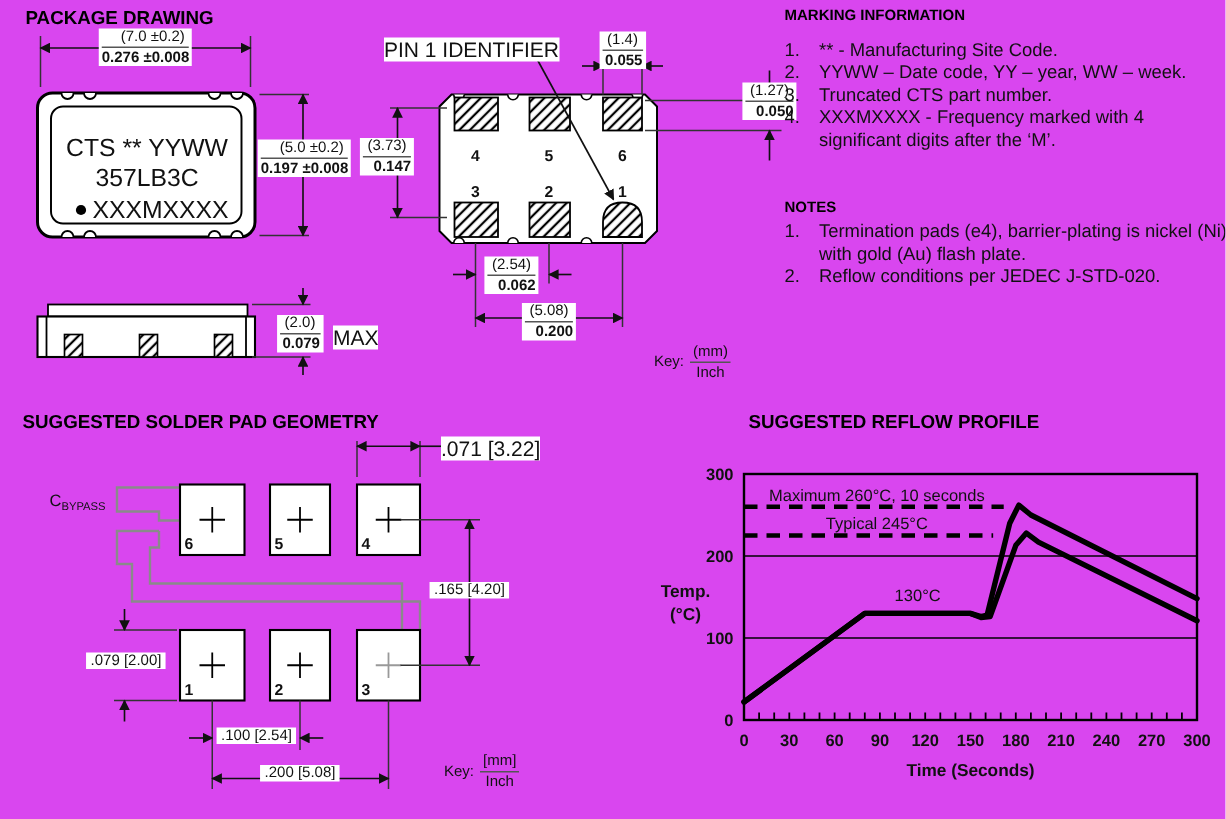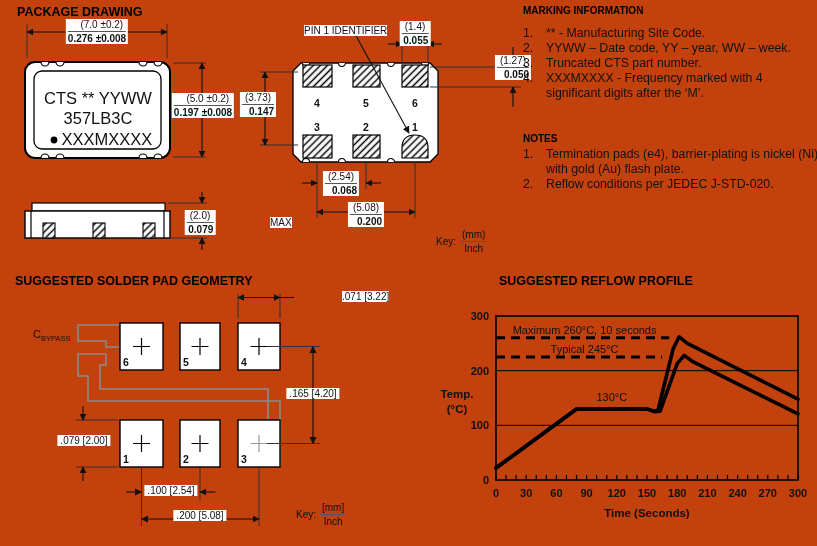--- a/index.html
+++ b/index.html
@@ -1,30 +1,30 @@
 <!DOCTYPE html>
 <html><head>
 <meta charset="utf-8">
 <style>
   html,body{margin:0;padding:0;background:#fff;}
-  .page{position:relative;width:817px;height:546px;background:#c2410c;overflow:hidden;
+  .page{position:relative;width:817px;height:546px;background:#d946ef;overflow:hidden;
         font-family:"Liberation Sans","DejaVu Sans",sans-serif;color:#111;}
   .hd{position:absolute;margin:0;font-size:12.5px;font-weight:bold;color:#000;white-space:nowrap;}
   svg{position:absolute;overflow:visible;}
   .sec{position:absolute;}
   .sec h2{margin:0 0 10px 0;font-size:10px;font-weight:bold;color:#000;}
   .sec.notes h2{margin-bottom:3px;}
   .li{display:flex;font-size:12.3px;line-height:15px;color:#111;}
   .li .num{width:23px;flex:none;}
   .li .txt{flex:1;}
   .frac{position:absolute;transform:translateX(-50%);text-align:right;background:#fff;
         font-size:10px;line-height:11px;color:#111;padding:0 2px;white-space:nowrap;}
   .frac .top{display:block;border-bottom:1px solid #555;padding:0 3px 1px 3px;}
   .frac .bot{display:block;padding-top:1px;font-weight:bold;}
-  .plain{position:absolute;font-size:10px;color:#111;white-space:nowrap;background:#fff;margin-left:48px;}
+  .plain{position:absolute;font-size:14px;color:#111;white-space:nowrap;background:#fff;}
   .dimlabel{position:absolute;transform:translateX(-50%);font-size:10px;color:#111;
             background:#fff;padding:0 3px;white-space:nowrap;}
   .keyline{position:absolute;font-size:10px;color:#111;display:flex;align-items:center;gap:4px;white-space:nowrap;}
   .keyline .frac2{display:inline-block;text-align:center;line-height:11px;}
   .keyline .frac2 .top{display:block;border-bottom:1px solid #555;padding:0 2px 1px 2px;}
   .keyline .frac2 .bot{display:block;padding-top:1px;}
   sub.sm{font-size:7.5px;}
   .note{position:absolute;font-size:11.5px;color:#111;white-space:nowrap;}
   text{fill:#111;font-family:"Liberation Sans","DejaVu Sans",sans-serif;}
   .pkgtxt{font-size:16.5px;fill:#111;}
@@ -272,21 +272,21 @@
   <div class="frac" style="left:513px;top:55px">
     <span class="top">(1.27)</span>
     <span class="bot">0.050</span>
   </div>
   <div class="frac" style="left:258px;top:92px">
     <span class="top">(3.73)</span>
     <span class="bot">0.147</span>
   </div>
   <div class="frac" style="left:341px;top:171px">
     <span class="top">(2.54)</span>
-    <span class="bot">0.068</span>
+    <span class="bot">0.062</span>
   </div>
   <div class="frac" style="left:366px;top:202px">
     <span class="top">(5.08)</span>
     <span class="bot">0.200</span>
   </div>
   <div class="keyline" style="left:436px;top:229px">
     <span>Key:</span>
     <span class="frac2">
       <span class="top">(mm)</span>
       <span class="bot">Inch</span>

